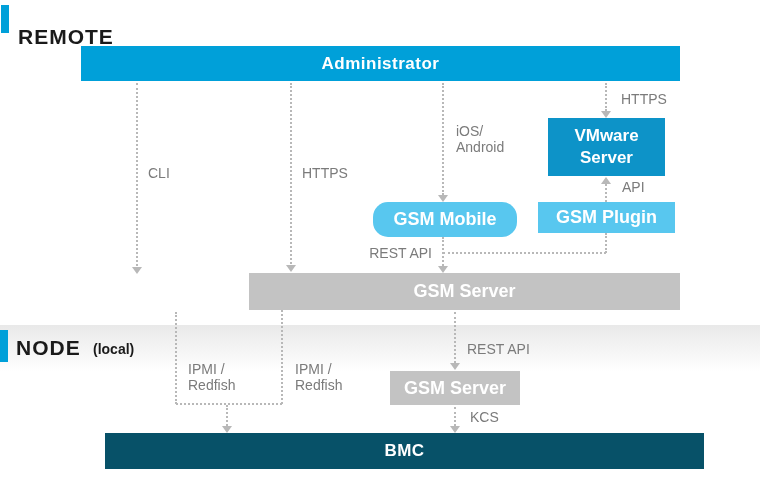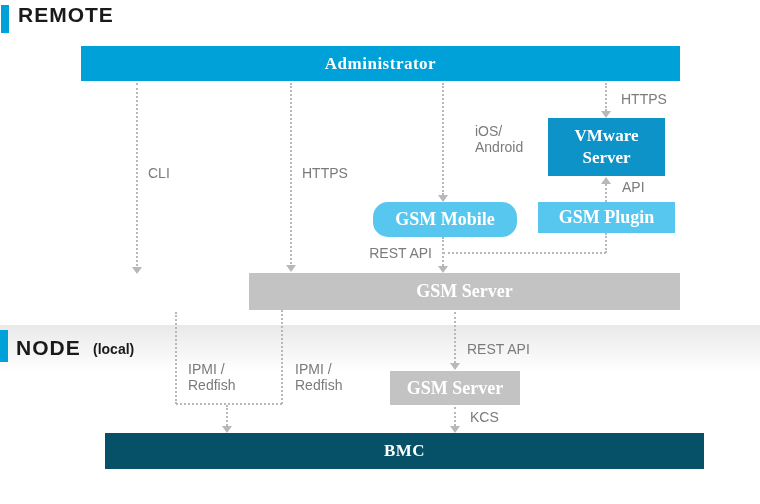--- a/index.html
+++ b/index.html
@@ -9,27 +9,27 @@
   }
   
   .node-gradient { position:absolute; left:0; top:325px; width:760px; height:47px;
     background:linear-gradient(to bottom, #e9e9e9 0%, #ffffff 100%); }
 
   
   .accent-bar { position:absolute; width:8px; background:var(--accent-blue); }
   .bar-remote { left:1px; top:5px; height:28px; }
   .bar-node   { left:0px; top:330px; height:32px; }
   .heading { position:absolute; font-size:21px; font-weight:bold; color:var(--heading-black); letter-spacing:1px; }
-  .lbl-remote { left:18px; top:3px; }
+  .lbl-remote { left:18px; top:25px; }
   .lbl-node   { left:16px; top:336px; }
   .lbl-node-local { position:absolute; left:93px; top:341px; font-size:14px; font-weight:bold; color:var(--heading-black); }
 
   
   .box { position:absolute; display:flex; align-items:center; justify-content:center;
-         color:#ffffff; font-weight:bold; text-align:center;font-family:Liberation Serif, serif; }
+         color:#ffffff; font-weight:bold; text-align:center; }
   .box-administrator { left:81px;  top:46px;  width:599px; height:35px; background:var(--accent-blue);  font-size:17px; letter-spacing:0.5px; }
   .box-vmware        { left:548px; top:118px; width:117px; height:58px; background:var(--vcenter-blue); font-size:17px; flex-direction:column; line-height:1.3; }
   .box-gsm-mobile    { left:373px; top:202px; width:144px; height:35px; background:var(--light-blue);   font-size:18px;border-radius:15px; }
   .box-gsm-plugin    { left:538px; top:202px; width:137px; height:31px; background:var(--light-blue);   font-size:18px; }
   .box-gsm-cli       { left:80px;  top:275px; width:118px; height:37px; background:var(--box-gray);     font-size:18px; }
   .box-gsm-server    { left:249px; top:273px; width:431px; height:37px; background:var(--box-gray);     font-size:18px; }
   .box-gsm-agent     { left:390px; top:371px; width:130px; height:34px; background:var(--box-gray);     font-size:18px; }
   .box-bmc           { left:81px;  top:433px; width:599px; height:36px; background:var(--bmc-teal);     font-size:17px; letter-spacing:0.5px;margin-left:24px; }
 
   
@@ -62,21 +62,21 @@
   .a-api         { left:601px; top:177px; }
   .a-rest        { left:438px; top:266px; }
   .a-center      { left:222px; top:426px; }
   .a-rest-node   { left:450px; top:363px; }
   .a-kcs         { left:450px; top:426px; }
 
   
   .lbl { position:absolute; color:var(--label-gray); font-size:14px; line-height:16px; white-space:pre; }
   .t-cli          { left:148px; top:165px; }
   .t-https-left   { left:302px; top:165px; }
-  .t-ios          { left:456px; top:123px;margin-left:19px; }
+  .t-ios          { left:456px; top:123px; }
   .t-https-right  { left:621px; top:91px;  }
   .t-api          { left:622px; top:179px; }
   .t-rest-remote  { left:356px; top:245px; width:76px; text-align:right; }
   .t-rest-node    { left:467px; top:341px; }
   .t-ipmi1        { left:188px; top:361px; }
   .t-ipmi2        { left:295px; top:361px; }
   .t-kcs          { left:470px; top:409px; }
 </style>
 </head>
 <body>

